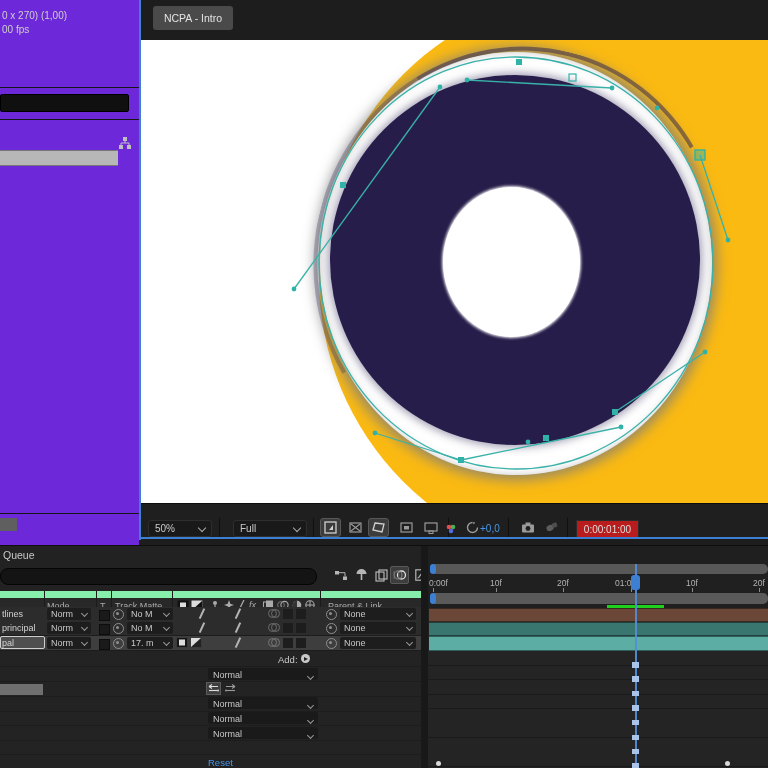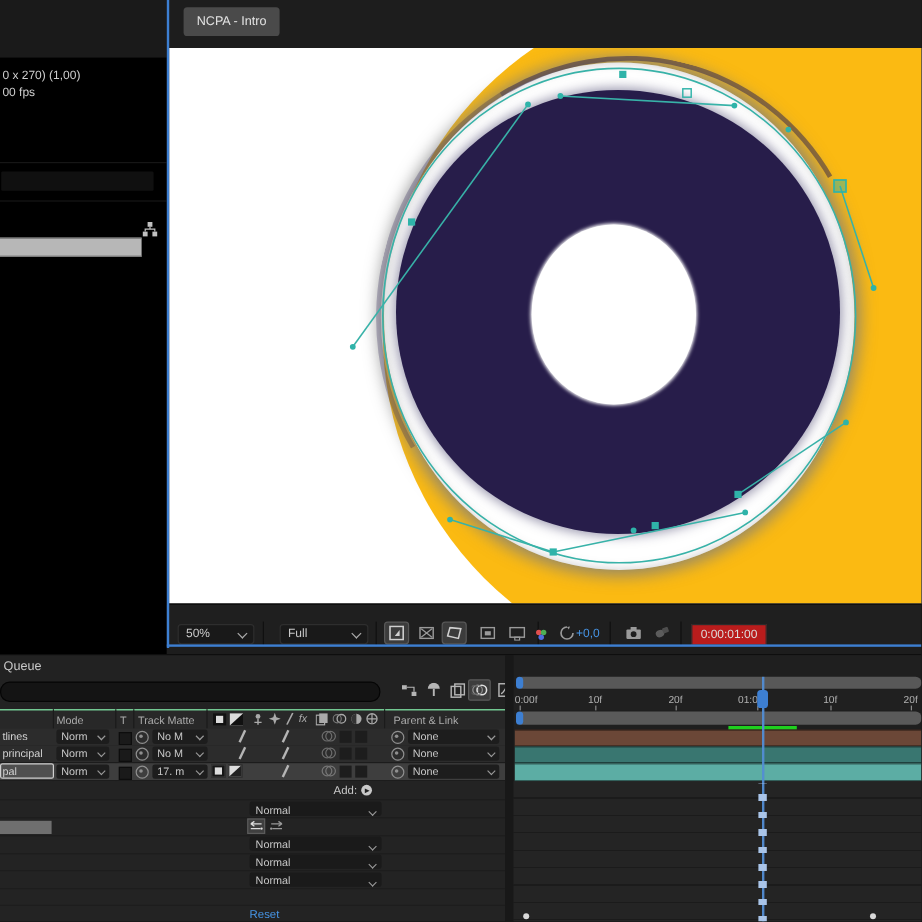--- a/index.html
+++ b/index.html
@@ -3,21 +3,21 @@
 <meta charset="utf-8">
 <style>
   html,body{margin:0;padding:0;background:#161616;}
   #app{position:relative;width:768px;height:768px;background:#1a1a1a;overflow:hidden;
        font-family:"Liberation Sans","DejaVu Sans",sans-serif;color:#c8c8c8;
        -webkit-font-smoothing:antialiased;}
   .abs{position:absolute;}
   .txt{white-space:nowrap;}
 
   
-  #project{left:0;top:0;width:139px;height:545px;background:#000000;margin-top:48px;}
+  #project{left:0;top:0;width:139px;height:545px;background:#6d28d9;}
   .proj-info{left:2px;font-size:10px;color:#cfcfcf;}
   .hdiv{left:0;width:139px;height:1px;background:#161616;}
   #proj-search{left:0;top:94px;width:127px;height:16px;background:#101010;border:1px solid #000;border-radius:2px;}
   #proj-graybar{left:0;top:150px;width:118px;height:14px;background:#b7b7b7;border-top:1px solid #777;border-bottom:1px solid #777;}
   #proj-bottom-btn{left:0;top:518px;width:17px;height:13px;background:#5f5f5f;}
 
   
   #viewer{left:139px;top:0;width:629px;height:545px;background:#1d1d1d;}
   #viewer-blue-left{left:0;top:0;width:2px;height:540px;background:var(--accent-blue);z-index:30;}
   #viewer-blue-bottom{left:0;top:537px;width:629px;height:2px;background:var(--accent-blue);z-index:30;}
@@ -48,21 +48,21 @@
   #timecode{left:437px;top:16px;width:61px;height:16px;background:#b91c1c;border:1px solid #2b2b2b;
       font-size:10px;color:#dedede;display:flex;align-items:center;justify-content:center;}
 
   
   #timeline{left:0;top:545px;width:768px;height:223px;background:#222222;border-top:1px solid #0e0e0e;}
   #tl-tab{left:3px;top:3px;font-size:10.5px;color:#c9c9c9;}
   #tl-search{left:0;top:22px;width:315px;height:15px;background:#141414;border:1px solid #050505;border-radius:8px;}
   .tl-toolicon{position:absolute;top:20px;width:19px;height:18px;display:flex;align-items:center;justify-content:center;border-radius:2px;}
   .tl-toolicon.pressed{background:#3d3d3d;border:1px solid #5a5a5a;box-sizing:border-box;}
 
-  #tl-header{left:0;top:45px;width:421px;height:16px;background:#282828;border-top:1px solid #86efac;border-bottom:1px solid #181818;font-size:9px;color:#aaaaaa;text-decoration:underline;}
+  #tl-header{left:0;top:45px;width:421px;height:16px;background:#282828;border-top:7px solid #86efac;border-bottom:1px solid #181818;font-size:9px;color:#aaaaaa;text-decoration:underline;}
   .colsep{position:absolute;top:45px;width:1px;height:60px;background:#1b1b1b;}
 
   .tl-row{position:absolute;left:0;width:421px;height:14px;background:#2c2c2c;border-bottom:1px solid #1c1c1c;font-size:9px;}
   .tl-row.selected{background:#3e3e3e;}
   .lname{position:absolute;left:2px;top:2px;color:#d2d2d2;}
   .namebox{position:absolute;left:0;top:0;width:45px;height:13px;border:1px solid #cfcfcf;border-radius:2px;background:#4f4f4f;box-sizing:border-box;}
   .mini-dd{position:absolute;height:12px;top:1px;background:#1d1d1d;border-radius:2px;display:flex;align-items:center;
       padding:0 4px;box-sizing:border-box;color:#c8c8c8;font-size:9px;}
   .mini-chev{width:4px;height:4px;border-right:1.2px solid #999;border-bottom:1.2px solid #999;transform:rotate(45deg);margin-left:auto;margin-bottom:1px;}
   .tbox{position:absolute;left:99px;top:3px;width:9px;height:9px;background:#1a1a1a;border:1px solid #0d0d0d;}

